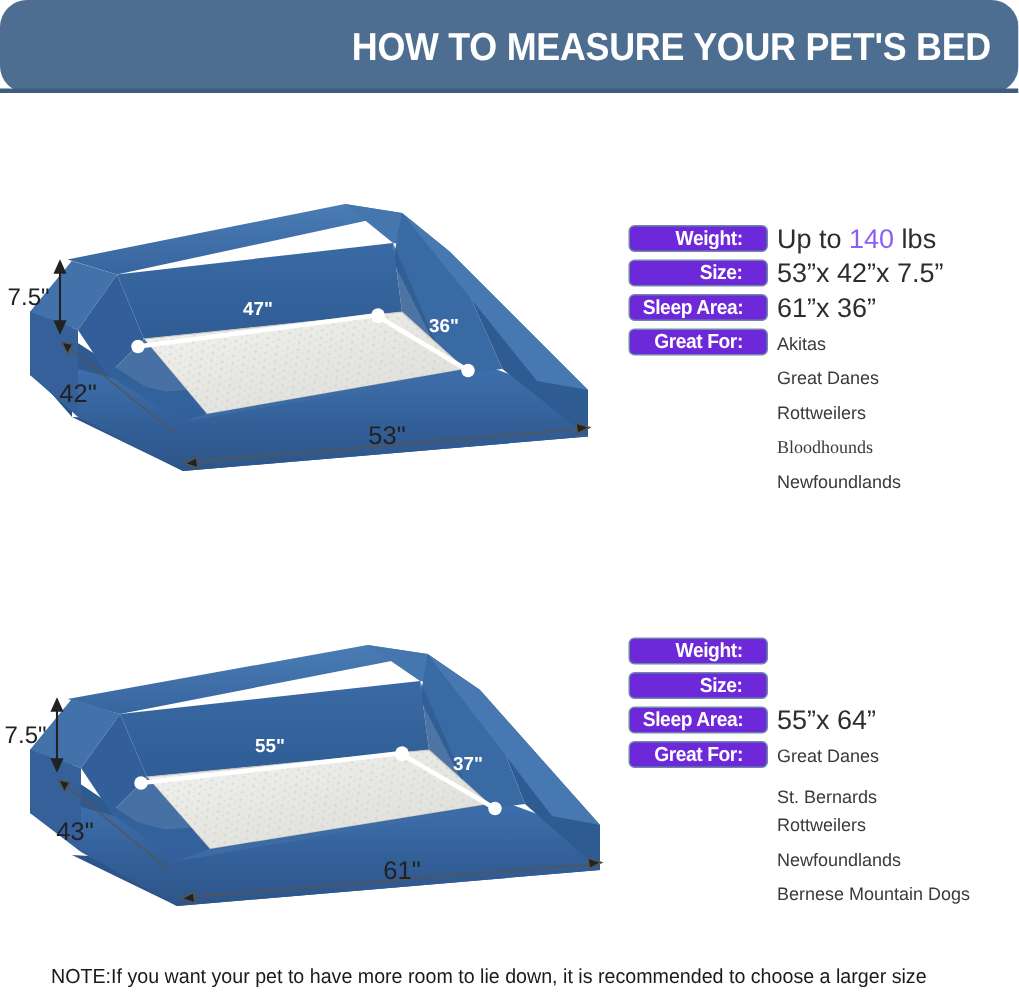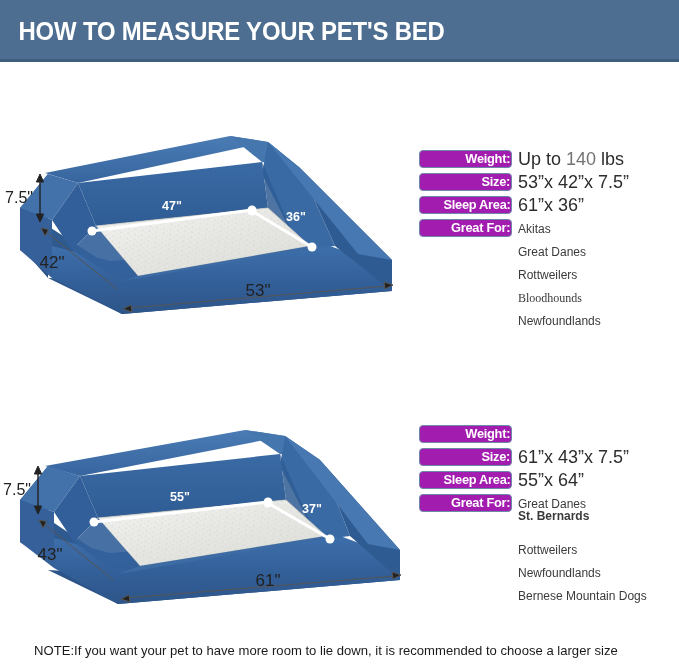--- a/index.html
+++ b/index.html
@@ -7,21 +7,21 @@
     width:679px;height:668px;position:relative;overflow:hidden;
     background:#ffffff;
     font-family:"Liberation Sans", sans-serif;
     -webkit-font-smoothing:antialiased;
   }
 
   
   .header{
     position:absolute;left:0;top:0;width:679px;height:62px;
     background:#4d6e90;
-    display:flex;align-items:center;justify-content:flex-start;
+    display:flex;align-items:center;justify-content:flex-end;border-radius:18px;
   }
   .header::after{
     content:"";position:absolute;left:0;bottom:0;width:100%;height:3px;
     background:#3f5d7c;
   }
   .header-title{
     color:#ffffff;
     font-size:26px;
     font-weight:bold;
     letter-spacing:-0.2px;
@@ -34,39 +34,39 @@
   .bed-block{position:absolute;}
   #bed-block-1{left:0;top:120;}
   .bed-svg{display:block;}
 
   
   .spec-table{position:absolute;width:260px;}
   .spec-row{position:relative;height:23px;}
   .pill{
     position:absolute;left:0;top:0;
     width:93px;height:18px;
-    background:#a21caf;
+    background:#6d28d9;
     border:1px solid #6d89a8;
     border-radius:4px;
     box-sizing:border-box;
     display:flex;align-items:center;justify-content:flex-end;
-    padding-right:1px;
+    padding-right:16px;
   }
   .pill-label{
     color:#ffffff;font-size:13.5px;font-weight:bold;
     white-space:nowrap;letter-spacing:-0.3px;
     transform:scaleX(0.95);transform-origin:right center;
     line-height:1;
   }
   .spec-value{
     position:absolute;left:99px;top:-2px;
     font-size:18px;color:#2d2d2d;white-space:nowrap;
     line-height:23px;
   }
-  .spec-value .hl{color:#737373;}
+  .spec-value .hl{color:#8b5cf6;}
   .breed{
     position:absolute;left:99px;
     font-size:12px;color:#3a3a3a;white-space:nowrap;
     line-height:23px;
   }
 
   
   .note{
     position:absolute;left:34px;top:643px;
     font-size:13.5px;color:#1a1a1a;white-space:nowrap;
@@ -317,35 +317,34 @@
   <div class="spec-row">
     <div class="pill">
       <span class="pill-label">Weight:</span>
     </div>
   </div>
 
   <div class="spec-row">
     <div class="pill">
       <span class="pill-label">Size:</span>
     </div>
-    <div class="spec-value">61”x 43”x 7.5”</div>
   </div>
 
   <div class="spec-row">
     <div class="pill">
       <span class="pill-label">Sleep Area:</span>
     </div>
     <div class="spec-value">55”x 64”</div>
   </div>
 
   <div class="spec-row">
     <div class="pill">
       <span class="pill-label">Great For:</span>
     </div>
     <div class="breed" style="top:-1px;">Great Danes</div>
-    <div class="breed" style="top:11px;font-weight:bold;">St. Bernards</div>
+    <div class="breed" style="top:26px;">St. Bernards</div>
     <div class="breed" style="top:45px;">Rottweilers</div>
     <div class="breed" style="top:68px;">Newfoundlands</div>
     <div class="breed" style="top:91px;">Bernese Mountain Dogs</div>
   </div>
 </div>
 
 <div class="note">NOTE:If you want your pet to have more room to lie down, it is recommended to choose a larger size</div>
 
 </body></html>

